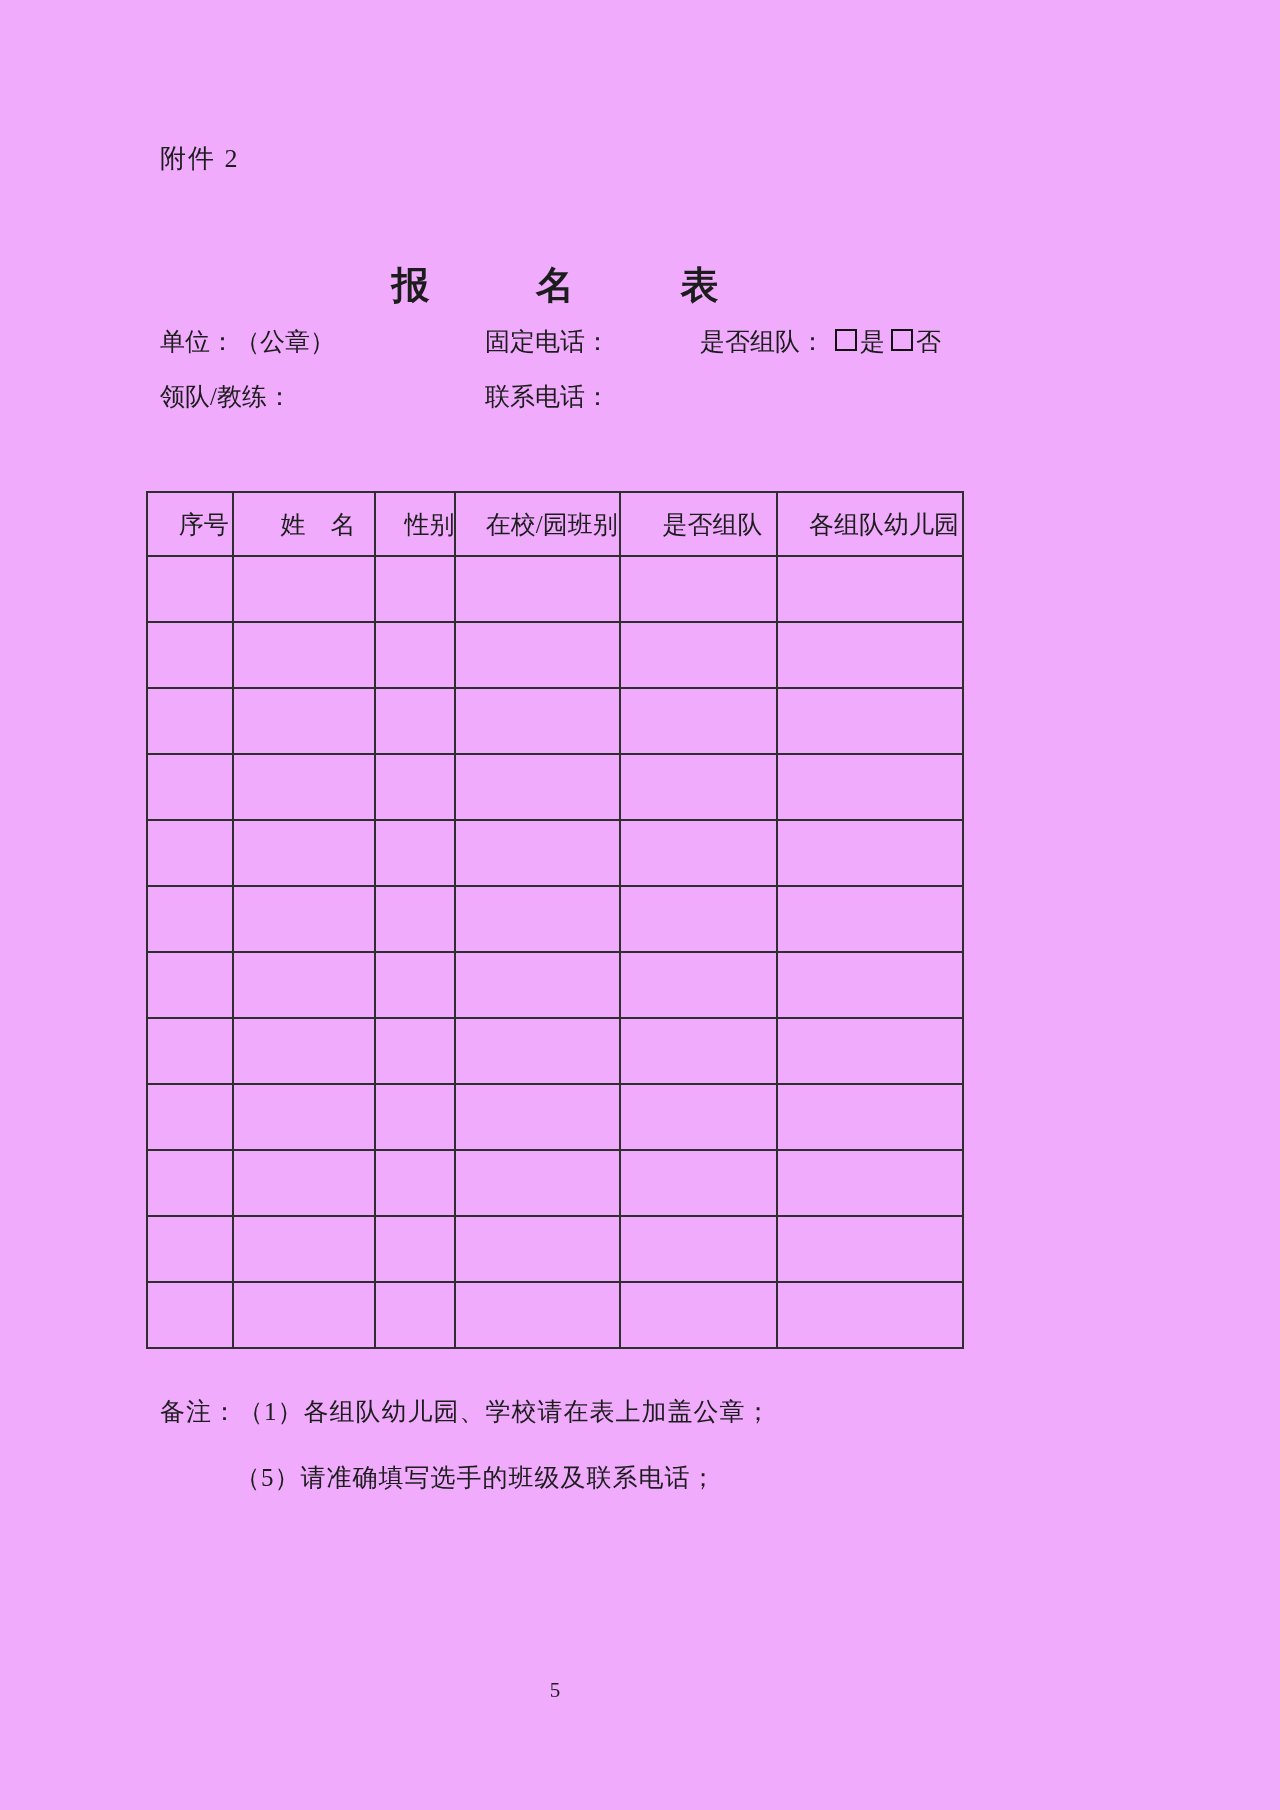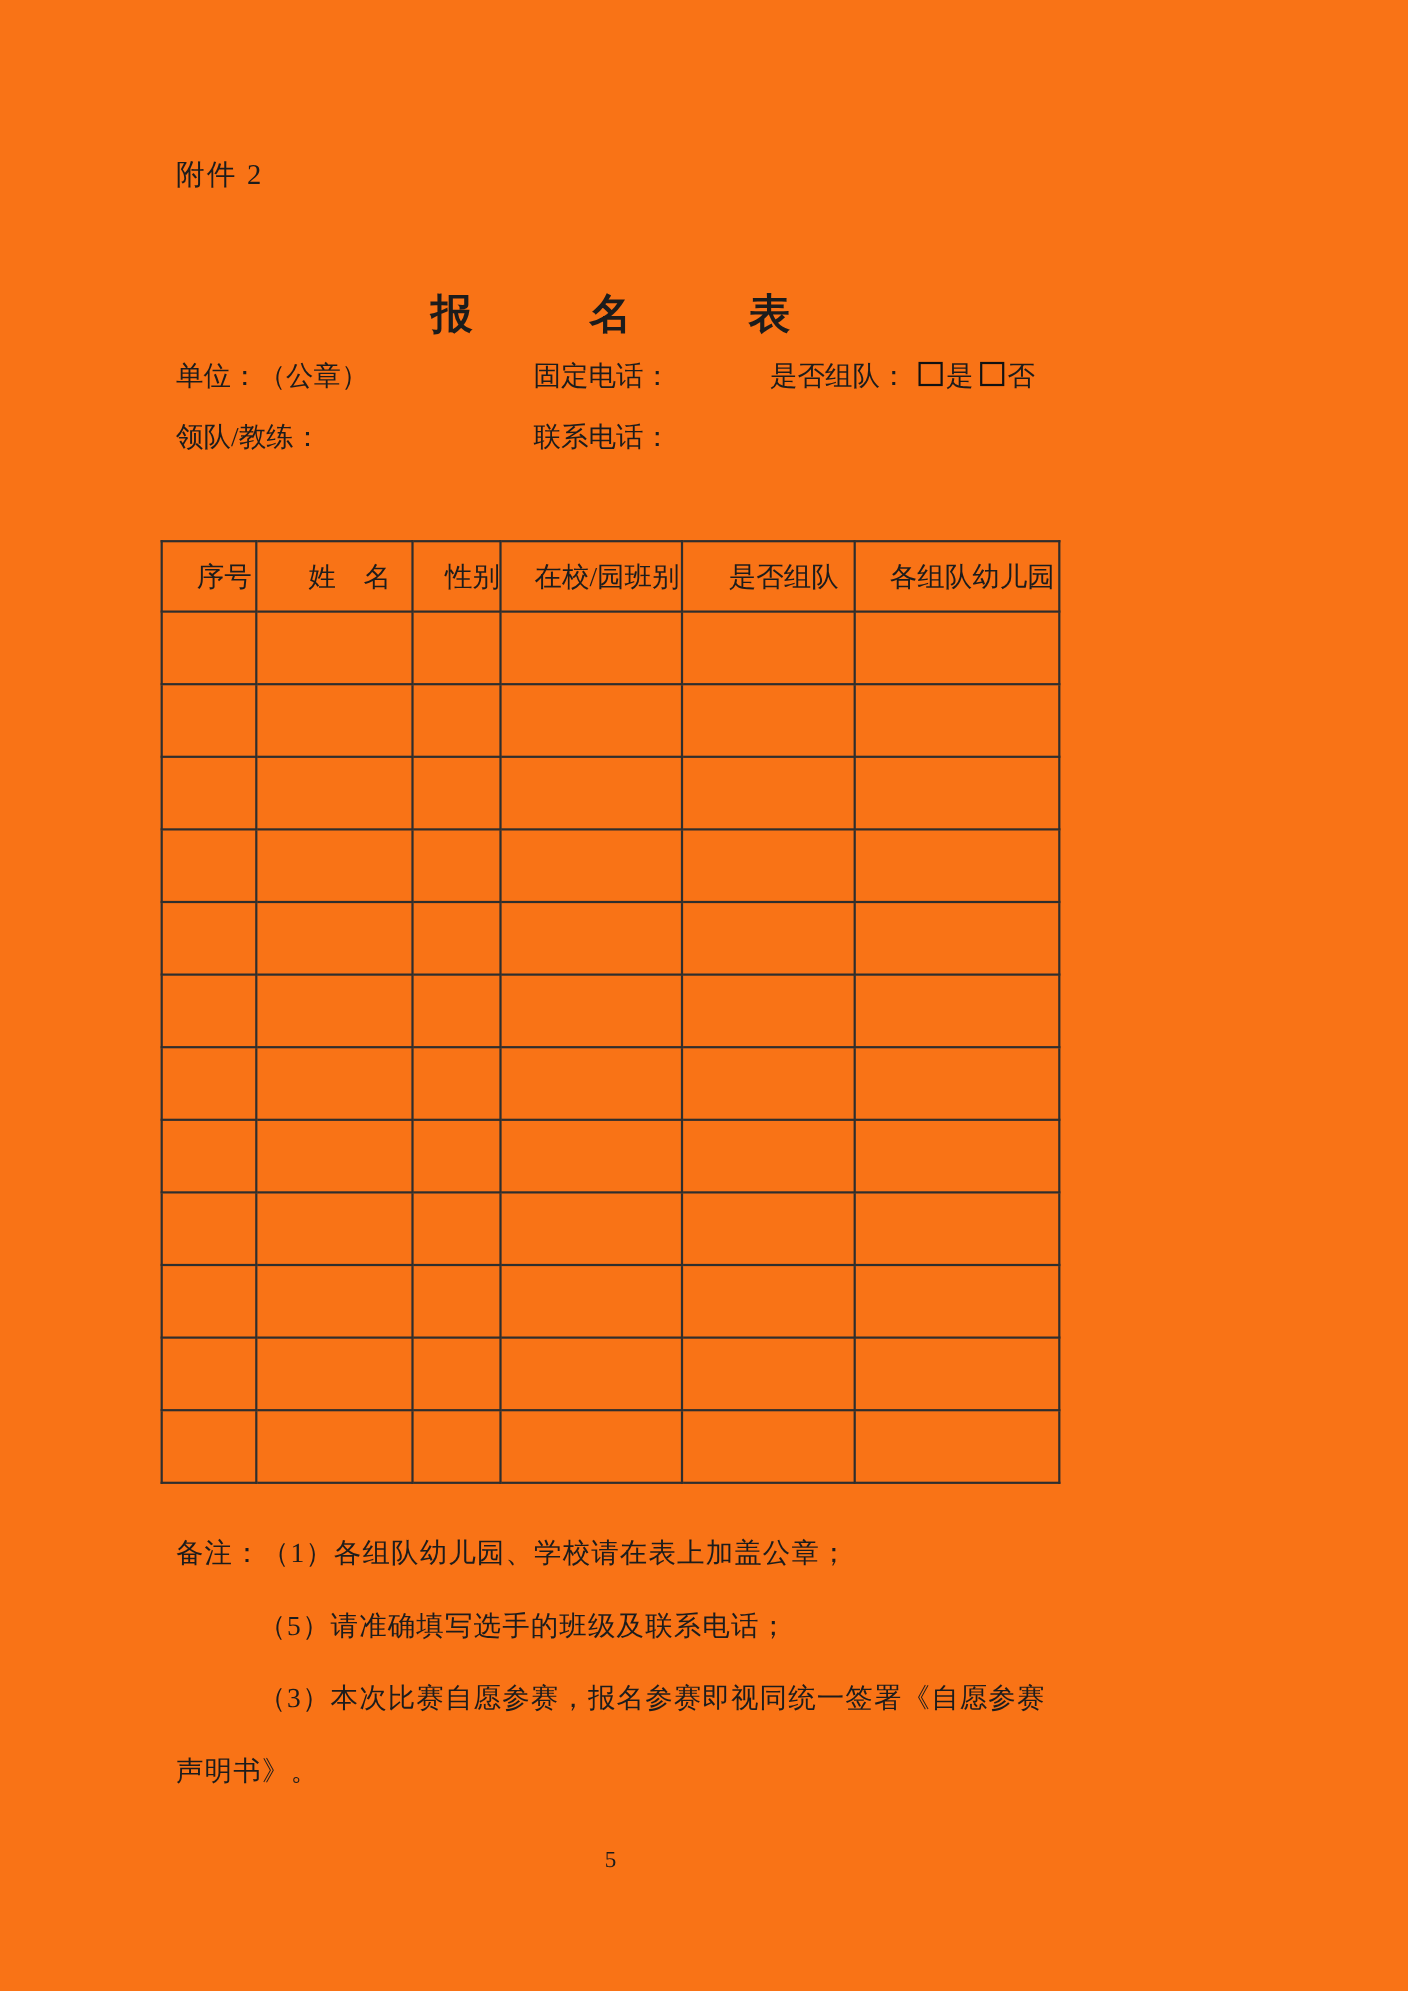--- a/index.html
+++ b/index.html
@@ -10,21 +10,21 @@
   body {
     width: 1280px;
     height: 1810px;
     font-family: "Liberation Serif", "DejaVu Serif", serif;
     color: #1c1c1c;
   }
   .page {
     position: relative;
     width: 1280px;
     height: 1810px;
-    background: #f97316;
+    background: #f0abfc;
     overflow: hidden;
   }
   .attachment-label {
     position: absolute;
     top: 141px;
     left: 160px;
     font-size: 26px;
     letter-spacing: 2px;
   }
   .doc-title {
@@ -250,18 +250,16 @@
           <td></td>
           <td></td>
           <td></td>
           <td></td>
         </tr>
       </tbody>
   </table>
 
   <div class="notes-line note-1">备注：（1）各组队幼儿园、学校请在表上加盖公章；</div>
   <div class="notes-line note-2">（5）请准确填写选手的班级及联系电话；</div>
-  <div class="notes-line note-3">（3）本次比赛自愿参赛，报名参赛即视同统一签署《自愿参赛</div>
-  <div class="notes-line note-4">声明书》。</div>
 
   <div class="page-number">5</div>
 
 </div>
 
 </body></html>

